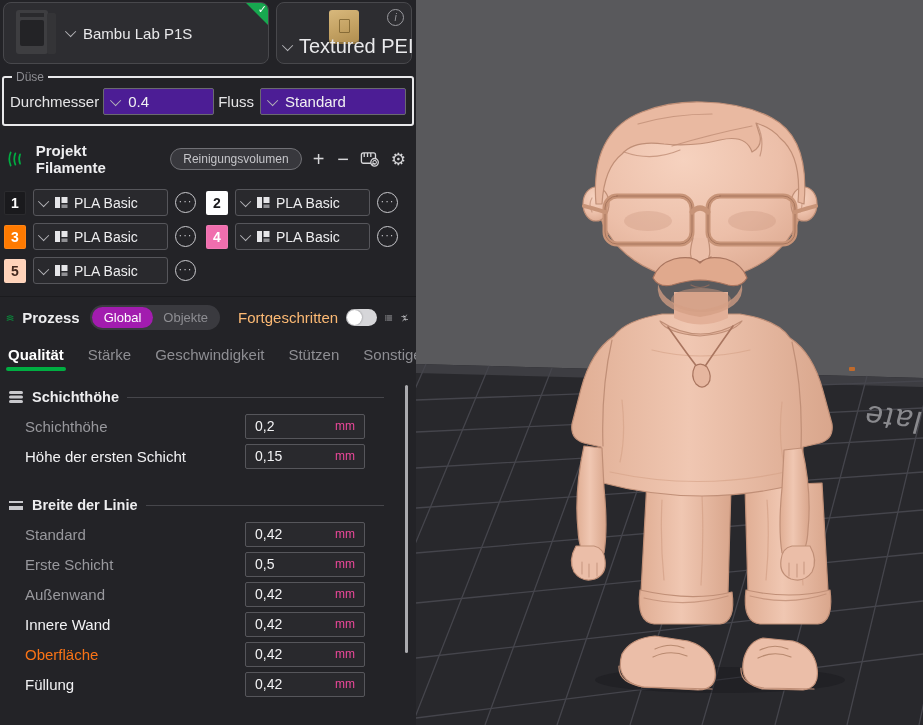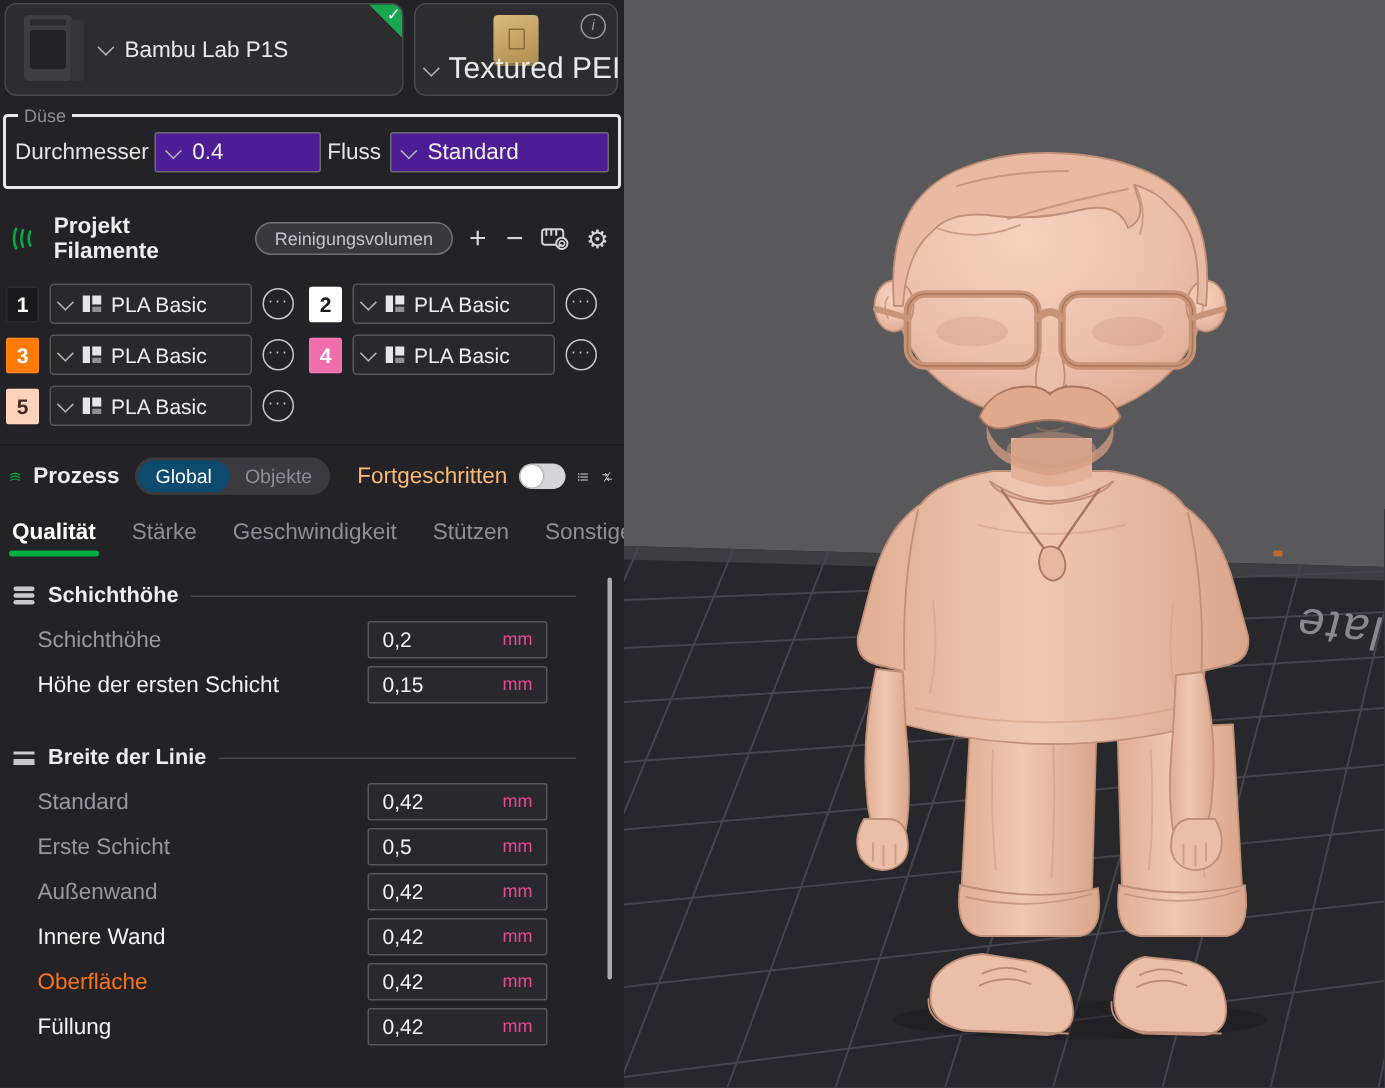--- a/index.html
+++ b/index.html
@@ -51,21 +51,21 @@
     padding:0 7px;background:#29292D;box-sizing:border-box;}
   .fila-select .nm{font-size:14px;color:#EDEDEF;white-space:nowrap;}
   .dots-btn{width:21px;height:21px;border:1.5px solid #C9C9CD;border-radius:50%;color:#C9C9CD;
     display:flex;align-items:center;justify-content:center;font-size:11px;letter-spacing:1px;line-height:0;padding-bottom:4px;box-sizing:border-box;}
   .brand-glyph{flex:0 0 auto;}
   .hr{height:1px;background:#1B1B1E;margin:12px 0 0 0;}
   
   .process-header{display:flex;align-items:center;gap:8px;padding:8px 8px 0 6px;}
   .proc-title{font-size:15px;font-weight:700;color:#EDEDEF;}
   .seg{display:flex;align-items:center;background:#3A3A3F;border-radius:14px;padding:2px;margin-left:2px;}
-  .seg-on{background:#0c4a6e;color:#fff;border-radius:12px;font-size:13px;padding:3px 12px;}
+  .seg-on{background:#a21caf;color:#fff;border-radius:12px;font-size:13px;padding:3px 12px;}
   .seg-off{color:#8E8E93;font-size:13px;padding:3px 10px;}
   .adv-label{font-size:15px;color:#fdba74;margin-left:10px;white-space:nowrap;}
   .toggle{position:relative;width:31px;height:17px;background:#D6D6D9;border-radius:9px;flex:0 0 auto;}
   .knob{position:absolute;left:1px;top:1px;width:15px;height:15px;background:#FFFFFF;border-radius:50%;box-shadow:0 0 2px rgba(0,0,0,.45);}
   
   .preset-row{display:flex;align-items:center;gap:12px;padding:12px 8px 0 36px;}
   .preset-select{display:flex;align-items:center;gap:8px;width:289px;height:28px;border:1px solid #56565B;border-radius:3px;
     padding:0 9px;box-sizing:border-box;background:#29292D;}
   .preset-select .txt{font-size:14.5px;color:#F0F0F2;white-space:nowrap;overflow:hidden;}
   .x-glyph{font-size:15px;color:#CFCFD3;}

